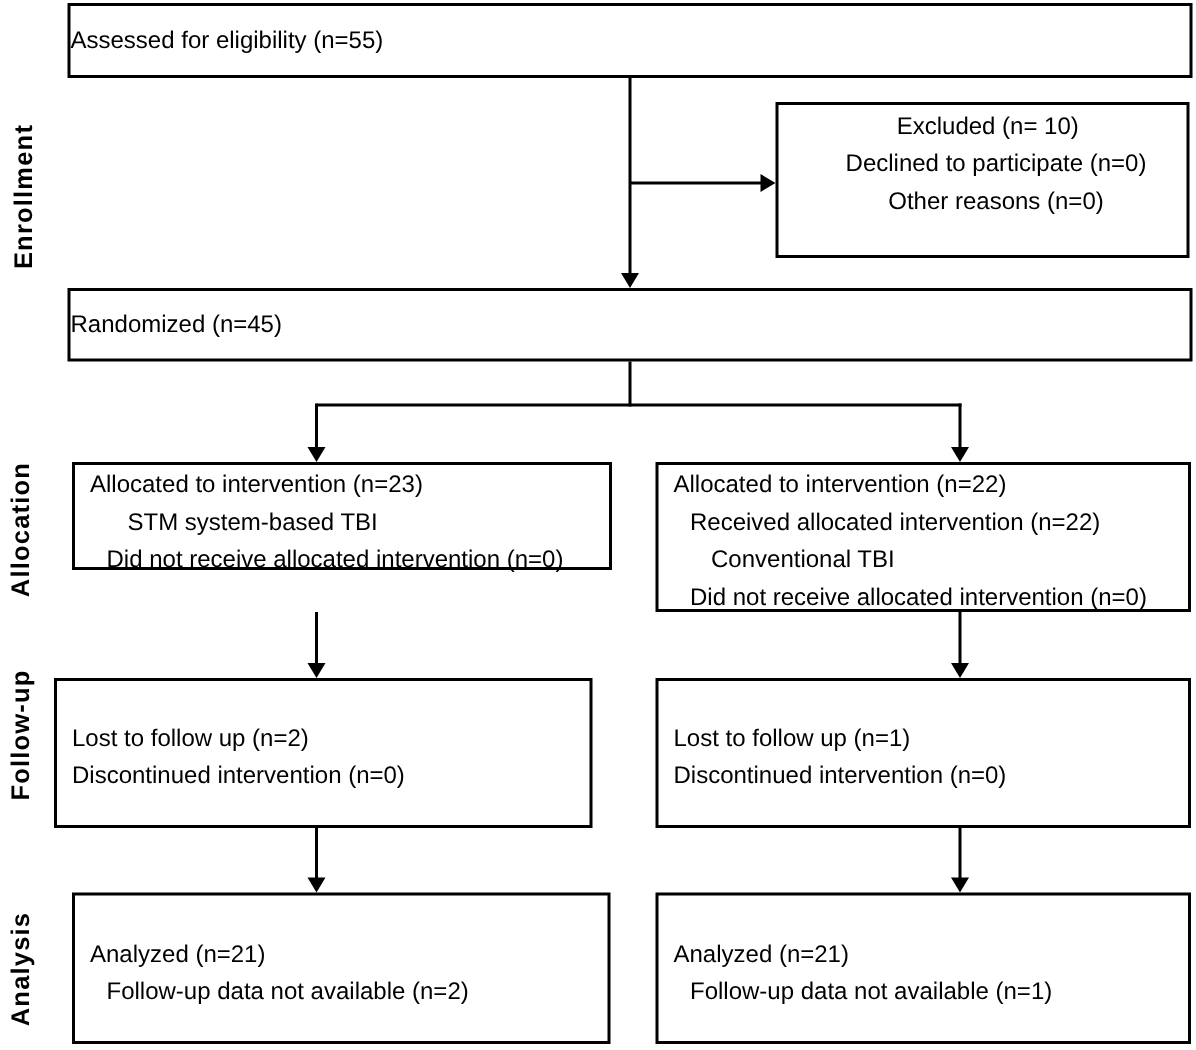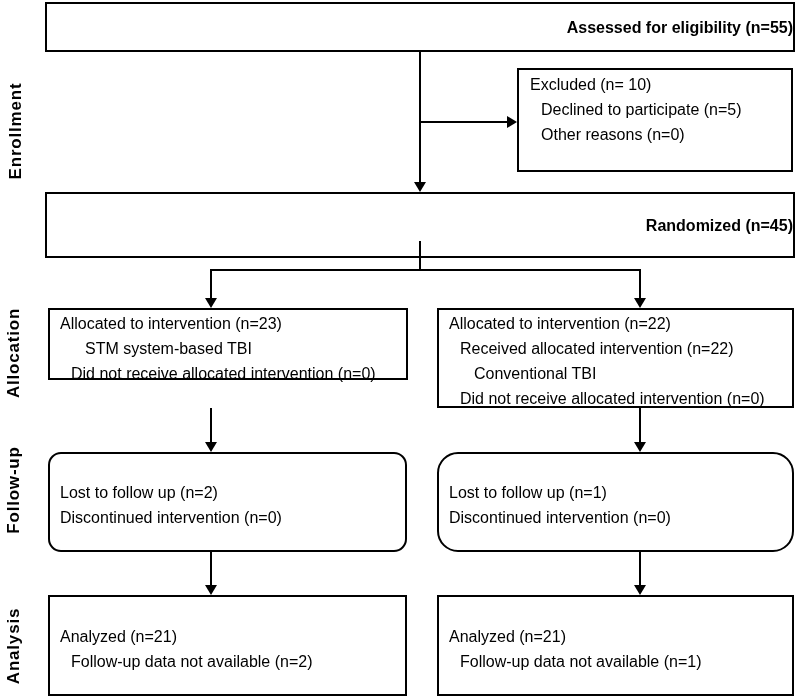--- a/index.html
+++ b/index.html
@@ -17,23 +17,22 @@
   .box {
     position: absolute;
     border: 2px solid #000;
     background: #ffffff;
     font-size: 16px;
     line-height: 25px;
   }
   .box.center {
     display: flex;
     align-items: center;
-    justify-content: flex-end;
+    justify-content: flex-start;
     text-align: center;
-    font-weight: bold;
   }
   .box .line { white-space: nowrap; }
   .ind-0 { padding-left: 0; }
   .ind-1 { padding-left: 11px; }
   .ind-2 { padding-left: 25px; }
 
   .stage-label {
     position: absolute;
     transform: translate(-50%, -50%) rotate(-90deg);
     transform-origin: center center;
@@ -66,49 +65,49 @@
 
   <div class="stage-label" style="left:16px; top:131px;">Enrollment</div>
   <div class="stage-label" style="left:14px; top:353px;">Allocation</div>
   <div class="stage-label" style="left:14px; top:490px;">Follow-up</div>
   <div class="stage-label" style="left:14px; top:646px;">Analysis</div>
 
   <div class="box center" style="left:45px; top:2px; width:750px; height:50px;">
     <span class="line">Assessed for eligibility (n=55)</span>
   </div>
 
-  <div class="box" style="left:517px; top:68px; width:276px; height:104px; padding:2px 4px 0 11px;">
+  <div class="box" style="left:517px; top:68px; width:276px; height:104px; padding:2px 4px 0 11px;text-align:center;">
     <div class="line ind-0">Excluded (n= 10)</div>
-    <div class="line ind-1">Declined to participate (n=5)</div>
+    <div class="line ind-1">Declined to participate (n=0)</div>
     <div class="line ind-1">Other reasons (n=0)</div>
   </div>
 
-  <div class="box center" style="left:45px; top:192px; width:750px; height:66px;">
+  <div class="box center" style="left:45px; top:192px; width:750px; height:49px;">
     <span class="line">Randomized (n=45)</span>
   </div>
 
   <div class="box" style="left:48px; top:308px; width:360px; height:72px; padding:1px 4px 0 10px;">
     <div class="line ind-0">Allocated to intervention (n=23)</div>
     <div class="line ind-2">STM system-based TBI</div>
     <div class="line ind-1">Did not receive allocated intervention (n=0)</div>
   </div>
 
   <div class="box" style="left:437px; top:308px; width:357px; height:100px; padding:1px 20px 0 10px;">
     <div class="line ind-0">Allocated to intervention (n=22)</div>
     <div class="line ind-1">Received allocated intervention (n=22)</div>
     <div class="line ind-2">Conventional TBI</div>
     <div class="line ind-1">Did not receive allocated intervention (n=0)</div>
   </div>
 
-  <div class="box" style="left:48px; top:452px; width:359px; height:100px; padding:26px 17px 0 10px;border-radius:13px;">
+  <div class="box" style="left:36px; top:452px; width:359px; height:100px; padding:26px 17px 0 10px;">
     <div class="line ind-0">Lost to follow up (n=2)</div>
     <div class="line ind-0">Discontinued intervention (n=0)</div>
   </div>
 
-  <div class="box" style="left:437px; top:452px; width:357px; height:100px; padding:26px 4px 0 10px;border-radius:21px;">
+  <div class="box" style="left:437px; top:452px; width:357px; height:100px; padding:26px 4px 0 10px;">
     <div class="line ind-0">Lost to follow up (n=1)</div>
     <div class="line ind-0">Discontinued intervention (n=0)</div>
   </div>
 
   <div class="box" style="left:48px; top:595px; width:359px; height:101px; padding:27px 4px 0 10px;">
     <div class="line ind-0">Analyzed (n=21)</div>
     <div class="line ind-1">Follow-up data not available (n=2)</div>
   </div>
 
   <div class="box" style="left:437px; top:595px; width:357px; height:101px; padding:27px 4px 0 10px;">

